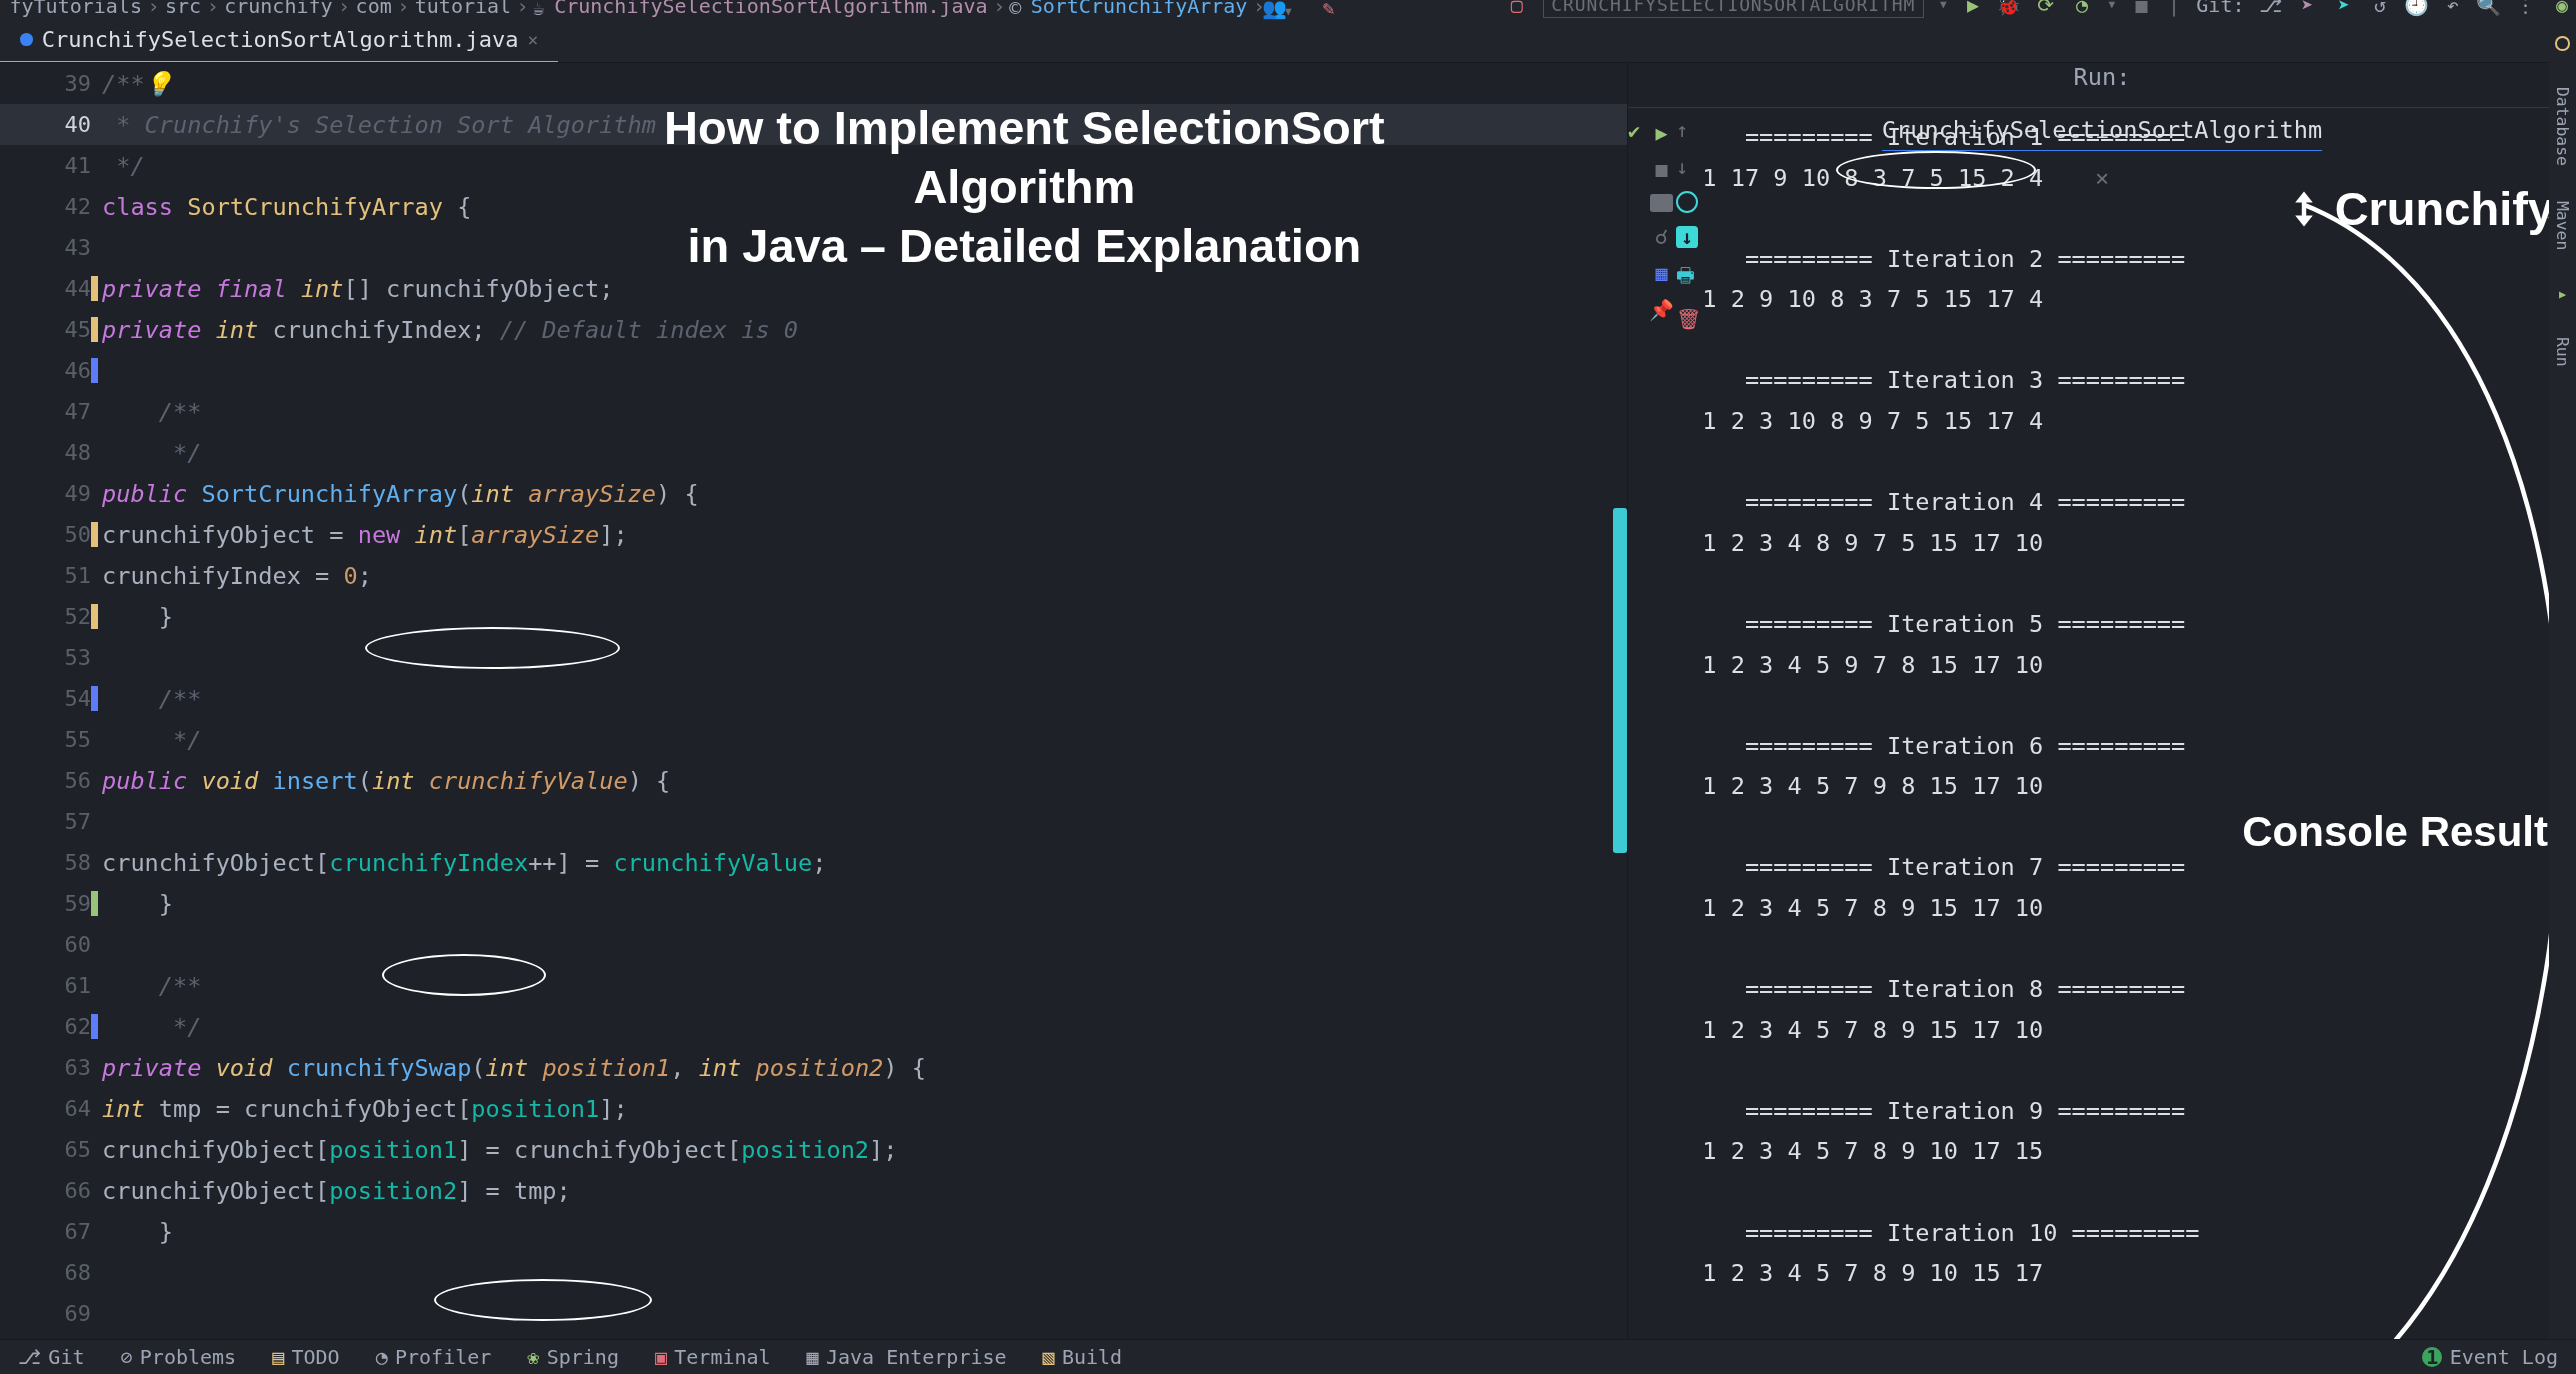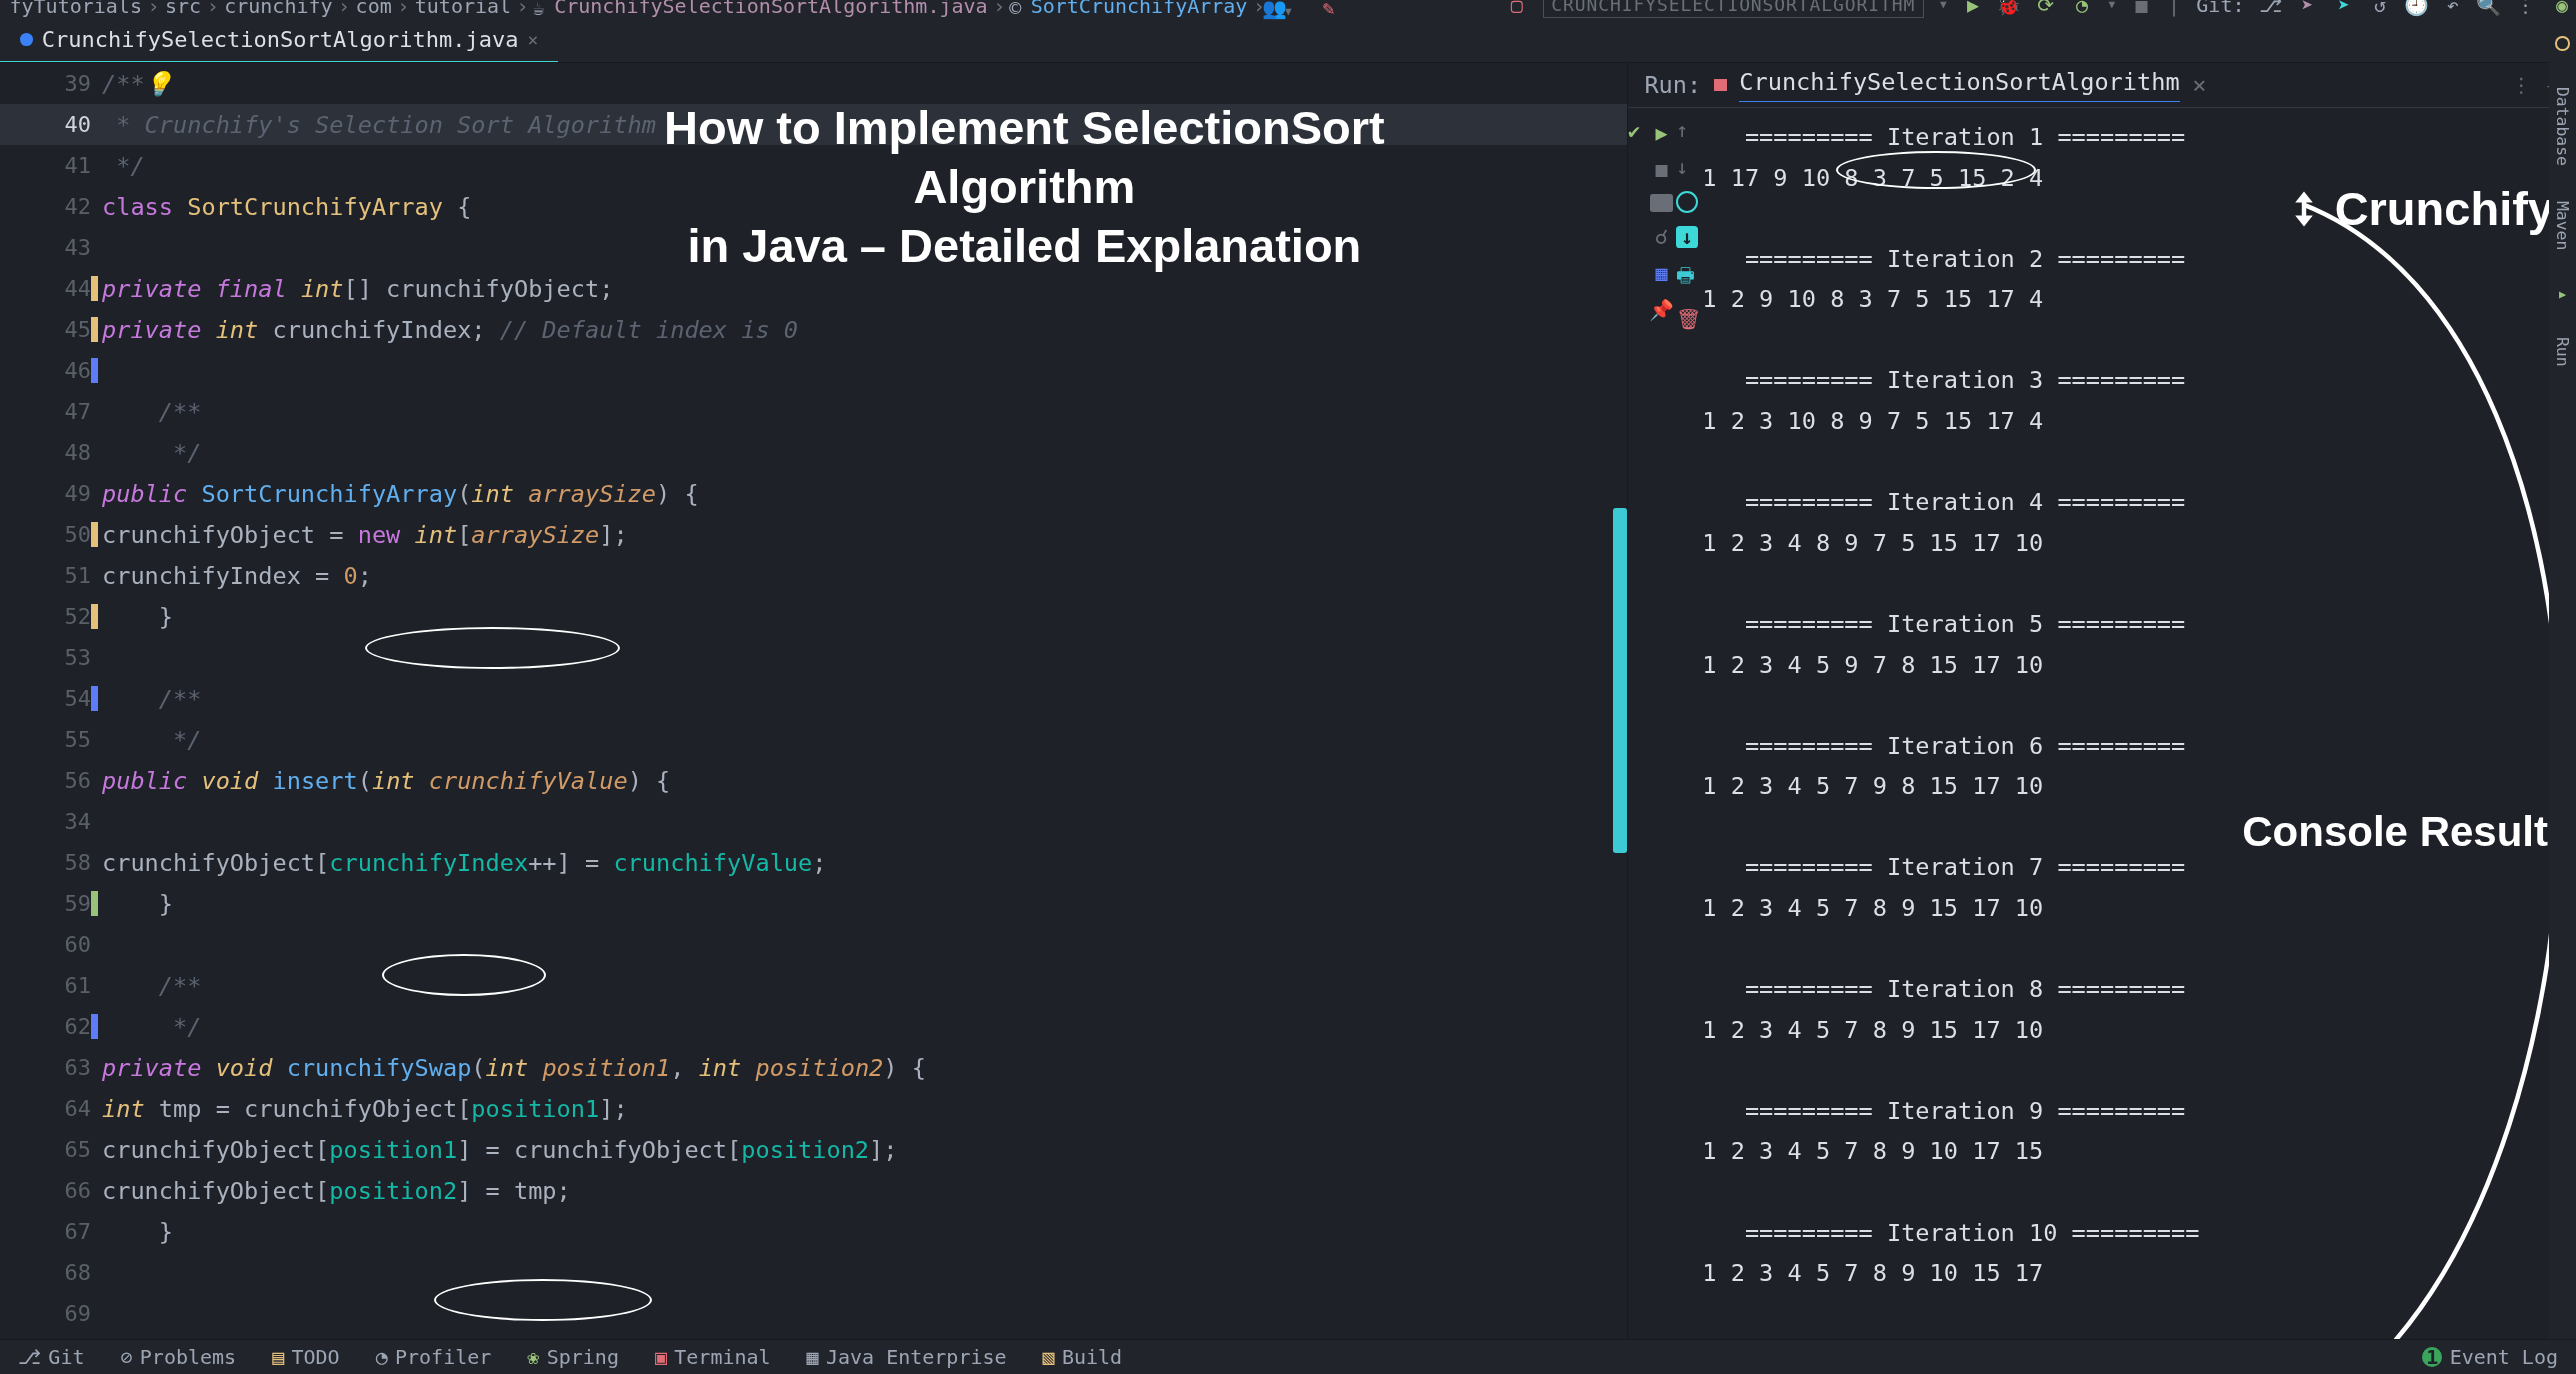--- a/index.html
+++ b/index.html
@@ -96,20 +96,21 @@
   position: relative;
   font-size:23.6px;
   display:flex;
   flex-direction:column;
 }
 .run-header {
   height:45px;
   display:flex; align-items:center;
   padding:0 16.4px; gap:12.7px;
   border-bottom:0.9px solid #323842;
+  flex-direction:column;
 }
 .run-header .lab { color:#9da5b4; }
 .run-header .box-ic { width:12.7px;height:12.7px;background:#e06c75;display:inline-block; }
 .run-header .tab-title { color:#dcdfe4; border-bottom:1.8px solid #3b82f6; padding-bottom:5.5px; }
 .run-header .close { color:#6a6f77; }
 .run-header .rtools { margin-left:auto; display:flex; gap:16.4px; color:#6a6f77; font-size:20px; }
 
 .run-body { display:flex; flex:1; overflow:hidden; }
 .run-sidebar { width:67px; display:flex; flex-direction:column; align-items:center; gap:12.7px; padding-top:12.7px; font-size:20px; }
 .run-sidebar .green { color:#98c379; }
@@ -232,21 +233,21 @@
         <div class="gutter-line">47</div>
         <div class="gutter-line">48</div>
         <div class="gutter-line">49</div>
         <div class="gutter-line">50<div class="gmark y"></div></div>
         <div class="gutter-line">51</div>
         <div class="gutter-line">52<div class="gmark y"></div></div>
         <div class="gutter-line">53</div>
         <div class="gutter-line">54<div class="gmark b"></div></div>
         <div class="gutter-line">55</div>
         <div class="gutter-line">56</div>
-        <div class="gutter-line">34</div>
+        <div class="gutter-line">57</div>
         <div class="gutter-line">58</div>
         <div class="gutter-line">59<div class="gmark g"></div></div>
         <div class="gutter-line">60</div>
         <div class="gutter-line">61</div>
         <div class="gutter-line">62<div class="gmark b"></div></div>
         <div class="gutter-line">63</div>
         <div class="gutter-line">64</div>
         <div class="gutter-line">65</div>
         <div class="gutter-line">66</div>
         <div class="gutter-line">67</div>

